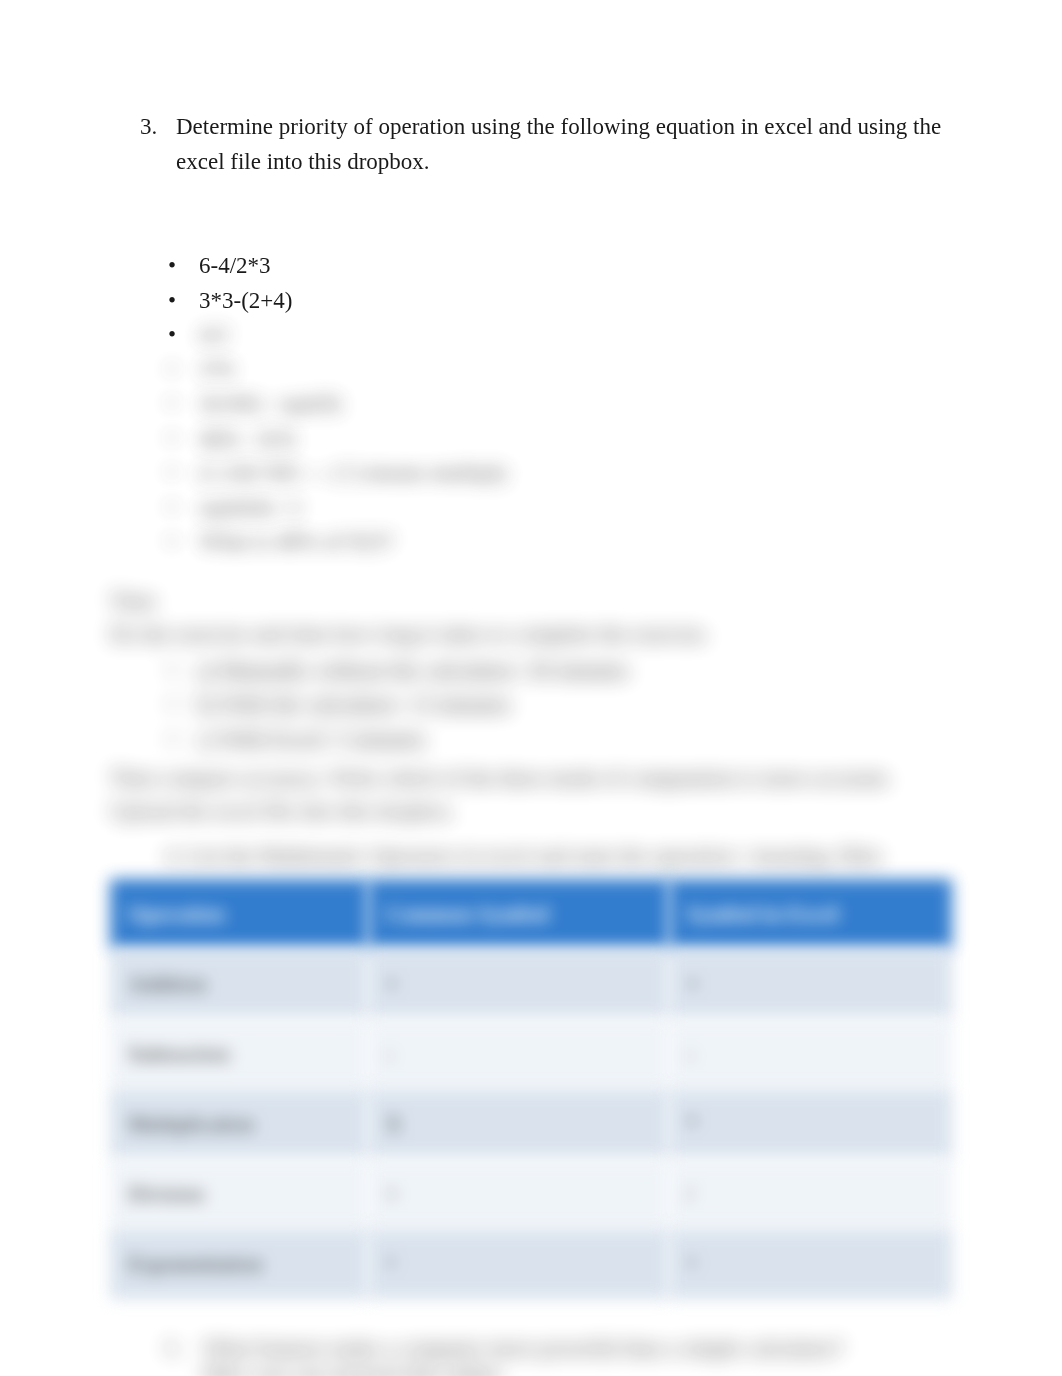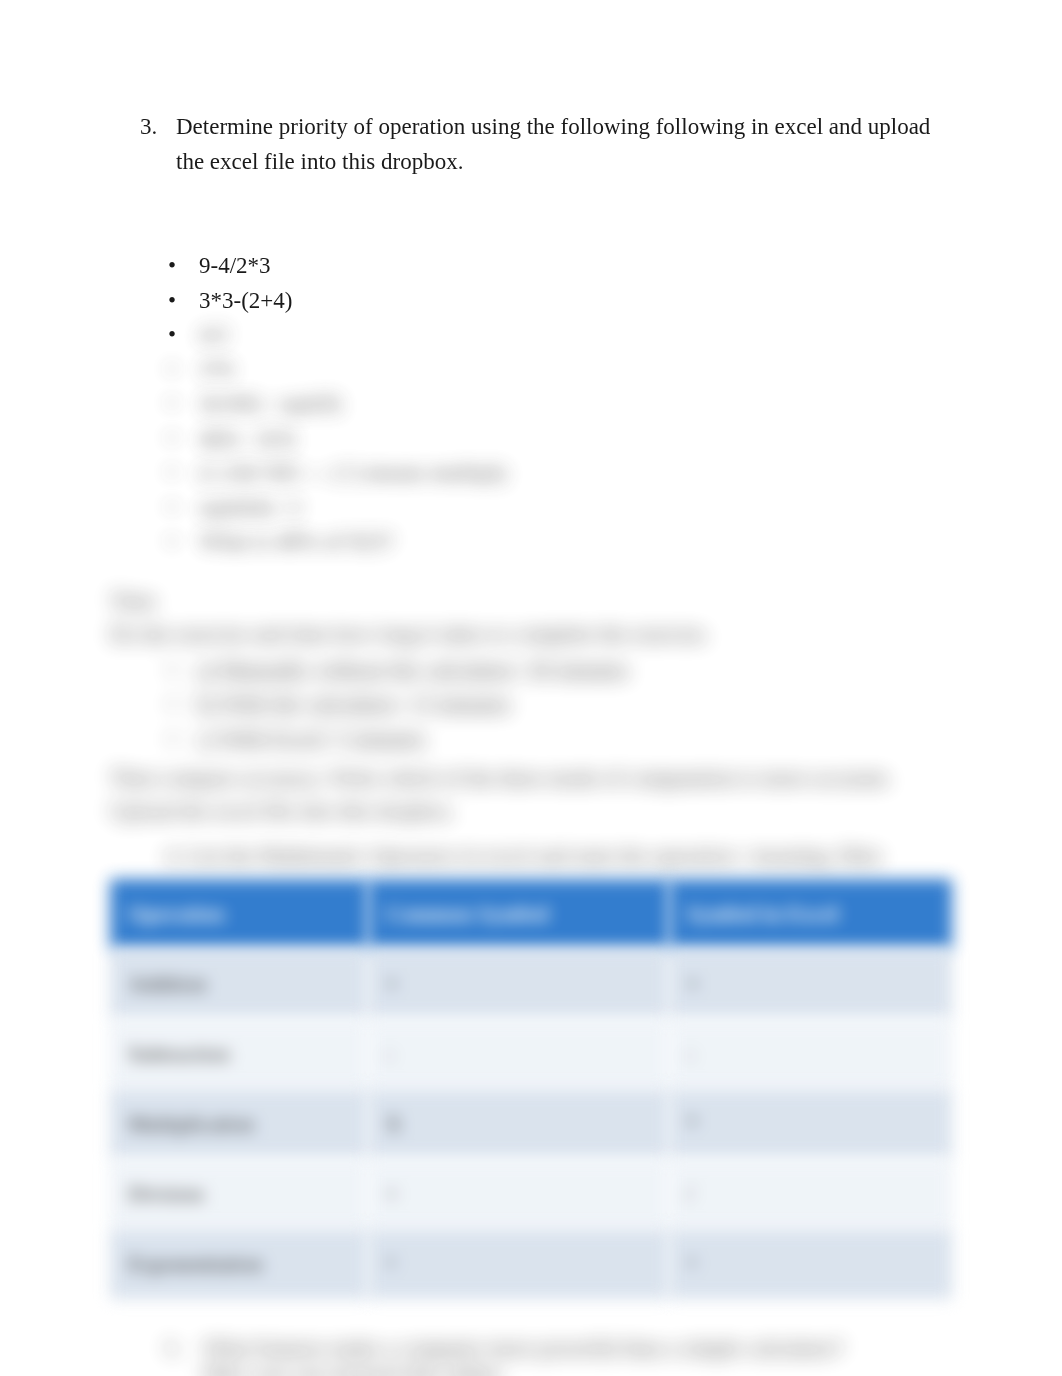--- a/index.html
+++ b/index.html
@@ -101,27 +101,27 @@
     .hardblur { filter: blur(10px); opacity: .85; }
     .soft     { filter: blur(8px);  opacity: .9;  }
   </style>
 </head>
 <body>
 
 <div class="page">
 
   <div class="q3">
     <div class="num">3.</div>
-    <div>Determine priority of operation using the following following in excel and upload the excel file into this dropbox.</div>
+    <div>Determine priority of operation using the following equation in excel and using the excel file into this dropbox.</div>
   </div>
 
   <ul class="bullets">
     <li>
       <span class="dot">•</span>
-      <span>9-4/2*3</span>
+      <span>6-4/2*3</span>
     </li>
     <li>
       <span class="dot">•</span>
       <span>3*3-(2+4)</span>
     </li>
 
     <li>
       <span class="dot">•</span>
       <span class="blurred">4/2</span>
     </li>

